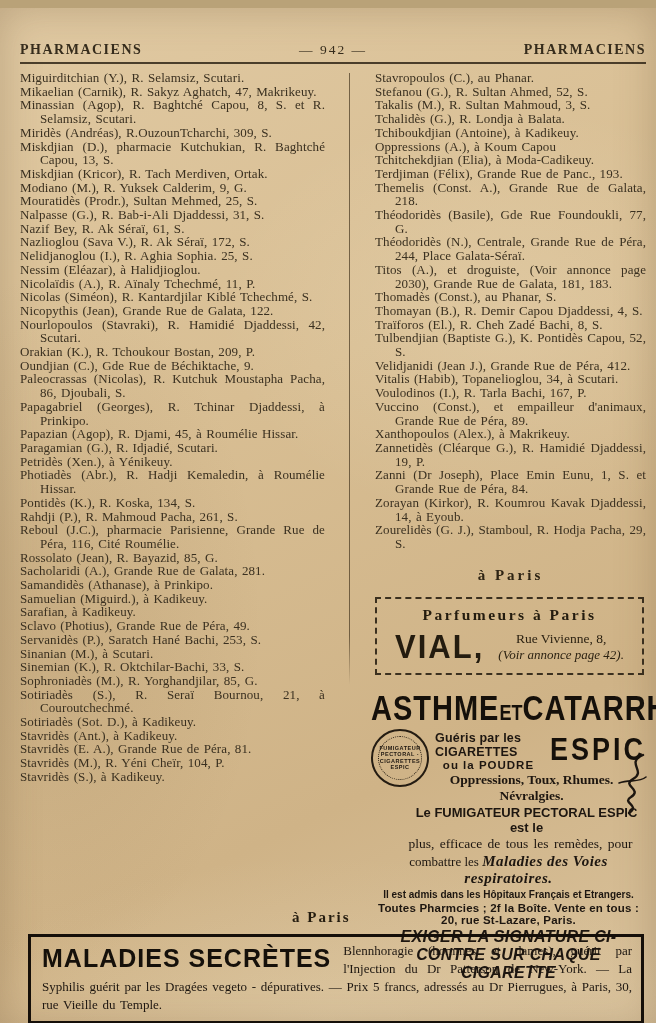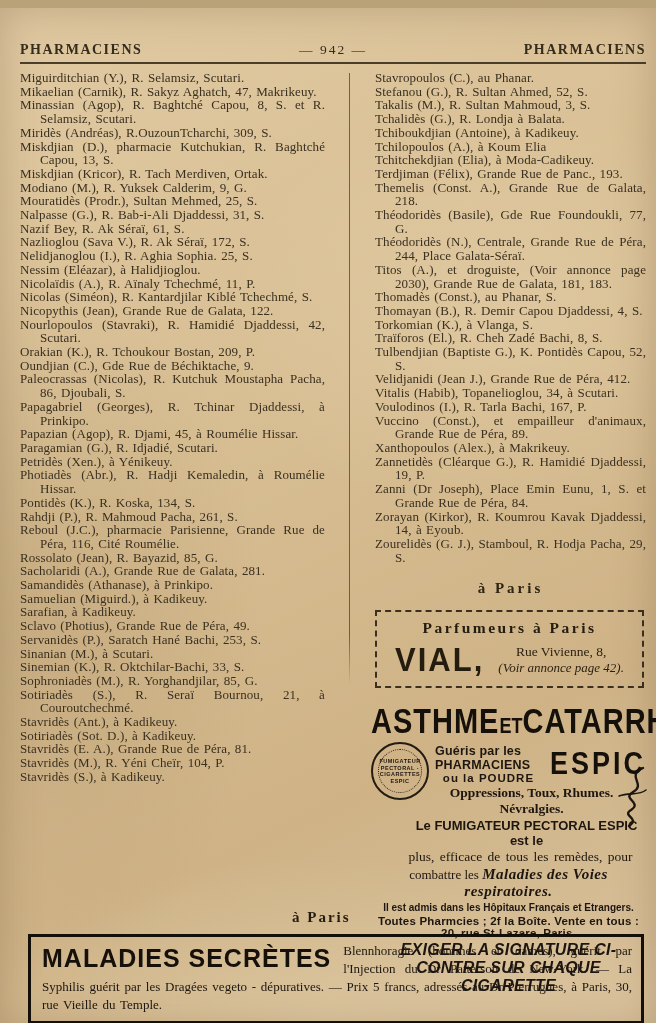--- a/index.html
+++ b/index.html
@@ -171,23 +171,23 @@
 
         <p class="entry">Sinanian (M.), à Scutari.</p>
 
         <p class="entry">Sinemian (K.), R. Oktchilar-Bachi, 33, S.</p>
 
         <p class="entry">Sophroniadès (M.), R. Yorghandjilar, 85, G.</p>
 
 
         <p class="entry">Sotiriadès (S.), R. Seraï Bournou, 21, à Couroutchechmé.</p>
 
+        <p class="entry">Sotiriadès (Sot. D.), à Kadikeuy.</p>
+
         <p class="entry">Stavridès (Ant.), à Kadikeuy.</p>
-
-        <p class="entry">Sotiriadès (Sot. D.), à Kadikeuy.</p>
 
         <p class="entry">Stavridès (E. A.), Grande Rue de Péra, 81.</p>
 
         <p class="entry">Stavridès (M.), R. Yéni Cheïr, 104, P.</p>
 
         <p class="entry">Stavridès (S.), à Kadikeuy.</p>
       </section>
 
     <div class="col-divider"></div>
 
@@ -197,39 +197,38 @@
           <p class="entry">Stavropoulos (C.), au Phanar.</p>
 
           <p class="entry">Stefanou (G.), R. Sultan Ahmed, 52, S.</p>
 
           <p class="entry">Takalis (M.), R. Sultan Mahmoud, 3, S.</p>
 
           <p class="entry">Tchalidès (G.), R. Londja à Balata.</p>
 
           <p class="entry">Tchiboukdjian (Antoine), à Kadikeuy.</p>
 
-          <p class="entry">Tchilopoulos (A.), à Koum Elia</p>
+          <p class="entry">Oppressions (A.), à Koum Capou</p>
 
           <p class="entry">Tchitchekdjian (Elia), à Moda-Cadikeuy.</p>
 
           <p class="entry">Terdjiman (Félix), Grande Rue de Panc., 193.</p>
 
           <p class="entry">Themelis (Const. A.), Grande Rue de Galata, 218.</p>
 
           <p class="entry">Théodoridès (Basile), Gde Rue Foundoukli, 77, G.</p>
 
           <p class="entry">Théodoridès (N.), Centrale, Grande Rue de Péra, 244, Place Galata-Séraï.</p>
 
           <p class="entry">Titos (A.), et droguiste, (Voir annonce page 2030), Grande Rue de Galata, 181, 183.</p>
 
           <p class="entry">Thomadès (Const.), au Phanar, S.</p>
 
           <p class="entry">Thomayan (B.), R. Demir Capou Djaddessi, 4, S.</p>
 
-          <p class="entry">Torkomian (K.), à Vlanga, S.</p>
 
           <p class="entry">Traïforos (El.), R. Cheh Zadé Bachi, 8, S.</p>
 
           <p class="entry">Tulbendjian (Baptiste G.), K. Pontidès Capou, 52, S.</p>
 
           <p class="entry">Velidjanidi (Jean J.), Grande Rue de Péra, 412.</p>
 
           <p class="entry">Vitalis (Habib), Topanelioglou, 34, à Scutari.</p>
 
           <p class="entry">Voulodinos (I.), R. Tarla Bachi, 167, P.</p>
@@ -269,21 +268,21 @@
         <div class="espic-body">
           <div class="espic-seal">
             <span class="seal-text">FUMIGATEUR PECTORAL · CIGARETTES ESPIC</span>
           </div>
           <svg class="espic-sig" width="36" height="64" viewBox="0 0 36 64">
             <path d="M30 2 C12 10, 34 18, 20 26 C8 33, 30 36, 18 44 C8 50, 28 52, 16 60" fill="none" stroke="#1d1610" stroke-width="2.4" stroke-linecap="round"></path>
             <path d="M6 30 C16 26, 26 30, 33 24" fill="none" stroke="#1d1610" stroke-width="1.6" stroke-linecap="round"></path>
           </svg>
           <div class="espic-row1">
             <div>
-              <div class="c1">Guéris par les PHARMACIENS</div>
+              <div class="c1">Guéris par les CIGARETTES</div>
               <div class="c2">ou la POUDRE</div>
             </div>
             <div class="espic-brand">ESPIC</div>
           </div>
           <div class="esp-l sym">Oppressions, Toux, Rhumes. Névralgies.</div>
           <div class="esp-l b1">Le FUMIGATEUR PECTORAL ESPIC est le</div>
           <div class="esp-l b2">plus, efficace de tous les remèdes, pour</div>
           <div class="esp-l b3">
             <span>combattre les </span><span class="emph">Maladies des Voies respiratoires.</span>
           </div>

